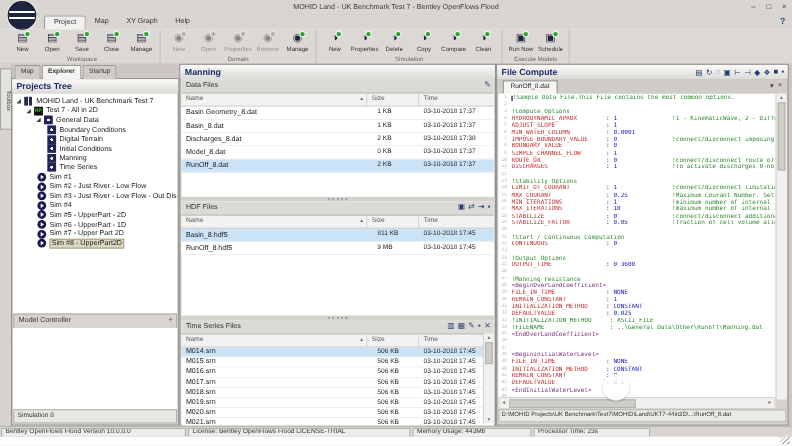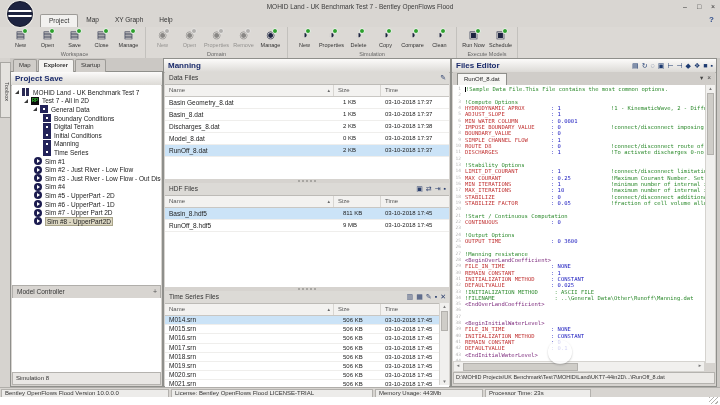--- a/index.html
+++ b/index.html
@@ -254,21 +254,21 @@
     <div class="lstrip">
       <div class="vtab">Toolbox</div>
     </div>
 
     <div class="panel explorer" style="top:13px;bottom:0;">
       <div id="exp-tabs">
           <div class="etab">Map</div>
           <div class="etab active">Explorer</div>
           <div class="etab">Startup</div>
         </div>
-      <div class="panel-title">Project Save</div>
+      <div class="panel-title">Projects Tree</div>
       <div class="tree" id="tree">
           <div class="trow" style="padding-left: 3px;">
             <span class="twisty"></span>
             <span class="ticon workspace"></span>
             <span class="tlbl">MOHID Land - UK Benchmark Test 7</span>
           </div>
           <div class="trow" style="padding-left: 12px;">
             <span class="twisty"></span>
             <span class="ticon domain">RP</span>
             <span class="tlbl">Test 7 - All in 2D</span>
@@ -479,21 +479,21 @@
           </div>
         <div class="tscroll" style="top:12px;">
           <span class="arr">▲</span>
           <span class="thumb"></span>
           <span class="arr dn">▼</span>
         </div>
       </div>
     </div>
 
     <div class="panel editor">
-      <div class="panel-title">Files Editor</div>
+      <div class="panel-title">File Compute</div>
       <div class="fe-icons" id="fe-icons">
           <span class="feicon">▤</span>
           <span class="feicon">↻</span>
           <span class="feicon">◌</span>
           <span class="feicon">▣</span>
           <span class="feicon">⊢</span>
           <span class="feicon">⊣</span>
           <span class="feicon">◆</span>
           <span class="feicon">❖</span>
           <span class="feicon">■</span>

